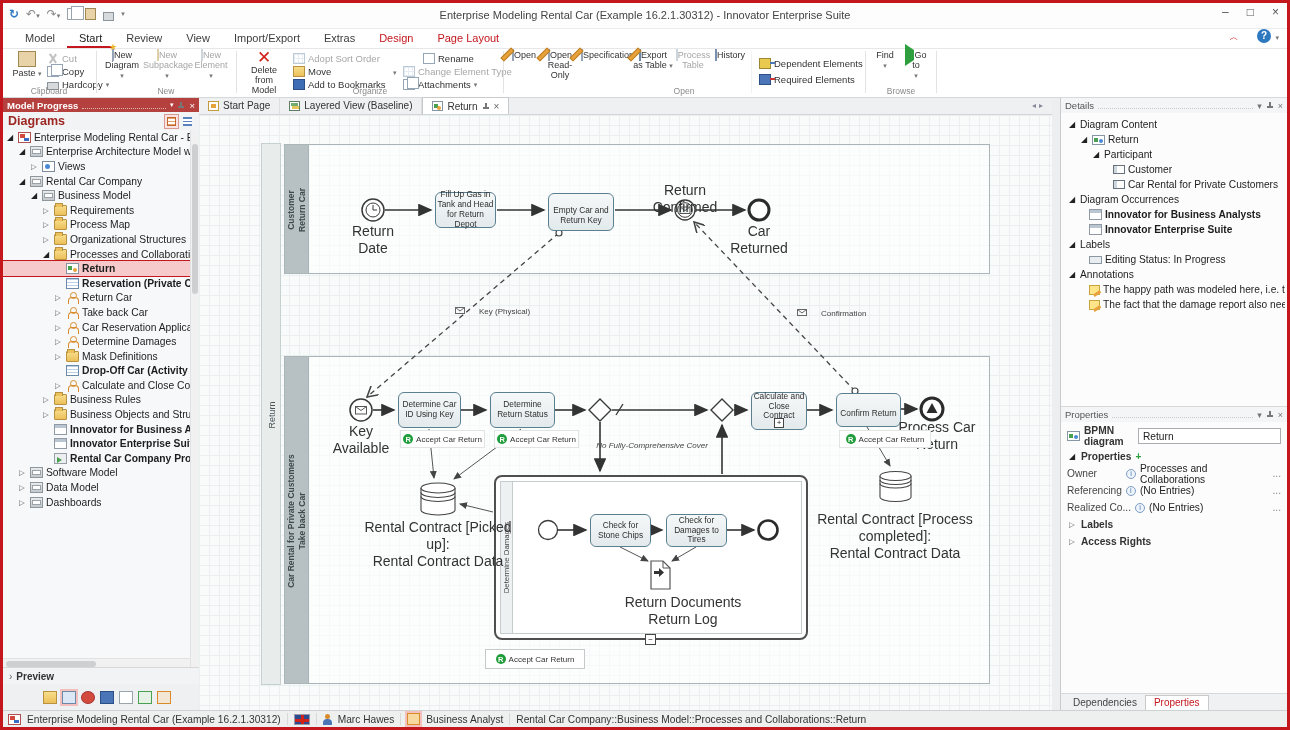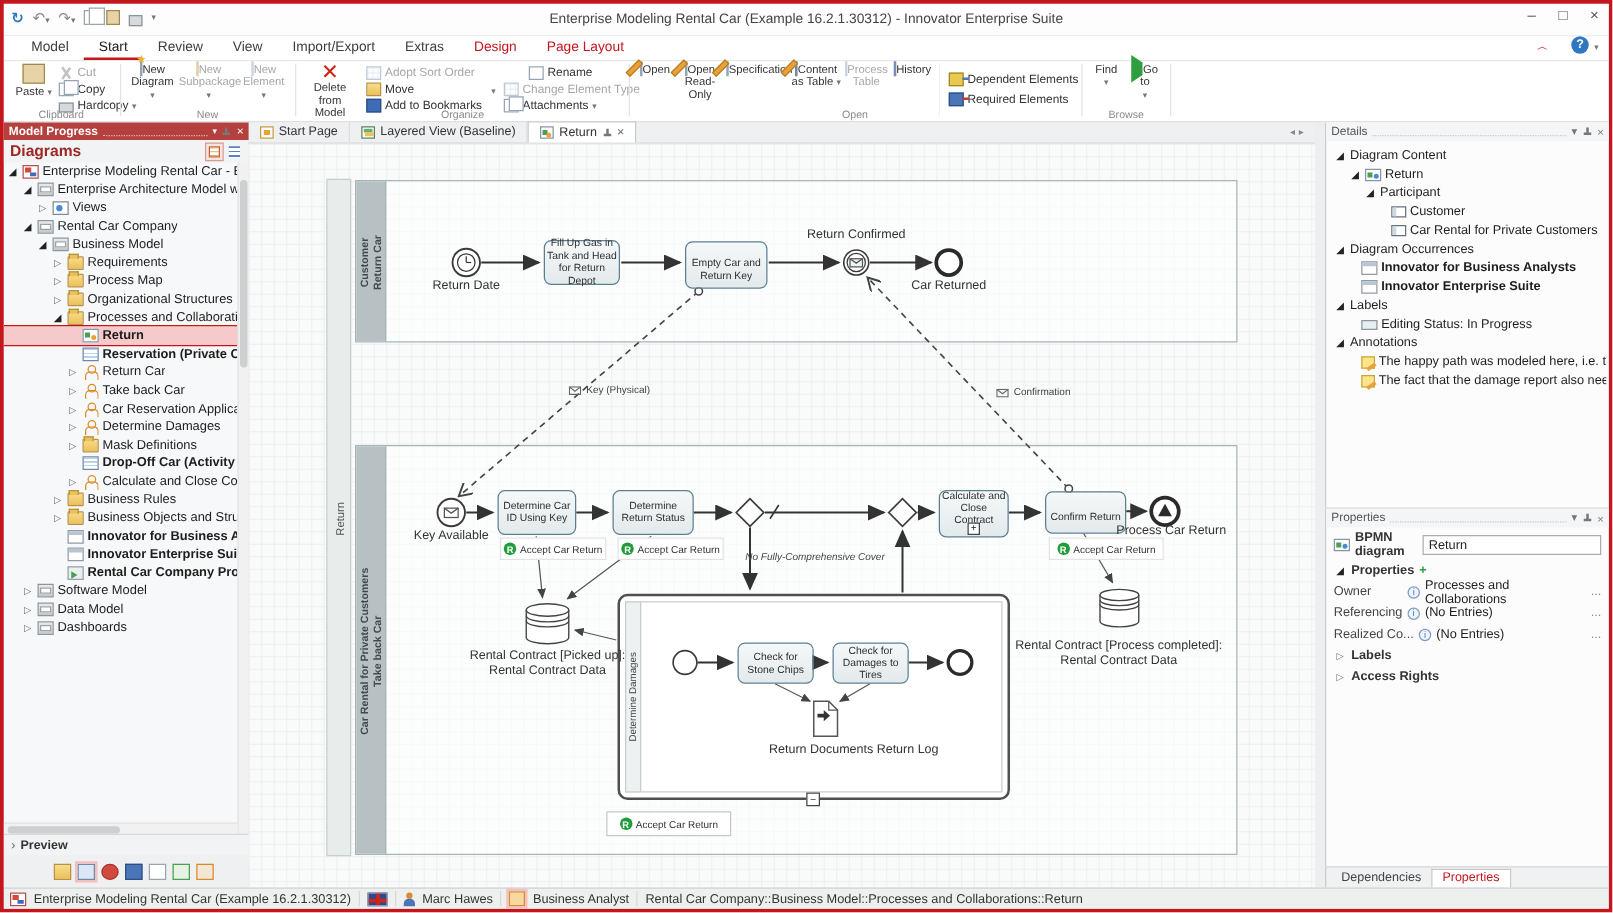--- a/index.html
+++ b/index.html
@@ -132,28 +132,28 @@
 .canvas{left:196px;top:112px;width:853px;height:595px;background-color:#f9fafa;background-image:linear-gradient(#eaeff1 1px,transparent 1px),linear-gradient(90deg,#eaeff1 1px,transparent 1px);background-size:10px 10px;overflow:hidden}
 .retband{left:62px;top:28px;width:20px;height:542px;background:#e8edec;border:1px solid #c7d0d0}
 .vlabel{display:flex;align-items:center;justify-content:center;text-align:center;font-size:9px;color:#4a5456}
 .pool{border:1px solid #a9b5b7;background:rgba(255,255,255,.55)}
 .pband{position:absolute;left:0;top:0;bottom:0;width:24px;background:#b7c1c3;border-right:1px solid #a9b5b7}
 .plines{font-weight:bold;color:#3f4a4c;font-size:8.5px;line-height:11px}
 .subproc{left:295px;top:360px;width:314px;height:165px;border:2.5px solid #4f4f4f;border-radius:8px;background:rgba(255,255,255,.92)}
 .sublane{left:301px;top:366px;width:302px;height:153px;border:1px solid #c6cdce}
 .subband{left:301px;top:366px;width:13px;height:153px;background:#eef1f2;border:1px solid #c6cdce}
 .task{border:1.6px solid #5b7f91;border-radius:6px;background:linear-gradient(#f5f8f9,#e3eaec);display:flex;align-items:center;justify-content:center;text-align:center;font-size:8.3px;line-height:1.18;color:#2e2e2e;padding:2px 1px;cursor:default}
-.nlabel{font-size:10px;color:#333;text-align:center;line-height:1.22}
+.nlabel{font-size:14px;color:#333;text-align:center;line-height:1.22}
 .pre{white-space:pre-line}
 .it{font-style:italic;color:#444;font-size:8px}
 .badge{display:flex;align-items:center;justify-content:center;gap:3px;background:#fff;border:1px solid #e2e4e4;font-size:8px;color:#333}
 .badge.framed{border-color:#c6c9c9}
 .rball{width:10px;height:10px;border-radius:50%;background:#1f9d3a;color:#fff;font-size:7.5px;font-weight:bold;display:flex;align-items:center;justify-content:center;flex:none}
 .marker{border:1.2px solid #444;background:#fff;font-size:8px;line-height:7px;text-align:center;color:#222}
-.msglabel{display:flex;align-items:flex-end;gap:4px;font-size:8px;color:#444}
+.msglabel{display:flex;align-items:flex-start;gap:14px;font-size:8px;color:#444}
 
 .rpanel{background:#fcfcfd;border-left:1px solid #c9ccce}
 .ph{height:15px;display:flex;align-items:center;gap:4px;padding:0 4px;color:#555;font-size:9.5px;background:#f4f5f6}
 .ph .fill{flex:1;border-bottom:1px dotted #c9c9c9;height:7px}
 .ph .hc{color:#777;font-size:9px}
 .drow{display:flex;align-items:center;gap:3px;height:15px;white-space:nowrap;overflow:hidden;font-size:10.2px;color:#1d1d1d}
 .ic-part{width:12px;height:9px;border:1px solid #66727e;background:#fff;position:relative;flex:none}
 .ic-part::before{content:"";position:absolute;left:0;top:0;bottom:0;width:3px;background:#cfd8de}
 .ic-label{width:13px;height:8px;border:1px solid #8a96a0;background:#e8edf2;flex:none}
 .ic-note{width:11px;height:10px;background:#ffe58a;border:1px solid #c9a53f;position:relative;flex:none}
@@ -299,21 +299,21 @@
     <div class="g bigbtn" style="left:538px;width:38px">
       <span class="bicon ri-sheet ri-pencil"></span>
       <span>Open Read-Only</span>
     </div>
     <div class="g bigbtn" style="left:578px;width:50px">
       <span class="bicon ri-sheet ri-pencil"></span>
       <span>Specification</span>
     </div>
     <div class="g bigbtn" style="left:630px;width:40px">
       <span class="bicon ri-grid ri-pencil"></span>
-      <span>Content as Table</span> <span class="drop">▾</span>
+      <span>Export as Table</span> <span class="drop">▾</span>
     </div>
     <div class="g bigbtn d" style="left:672px;width:36px">
       <span class="bicon ri-sheet"></span>
       <span>Process Table</span>
     </div>
     <div class="g bigbtn" style="left:710px;width:34px">
       <span class="bicon ri-hist"></span>
       <span>History</span>
     </div>
     <div class="g gsep" style="left:748px;opacity:.5"></div>

